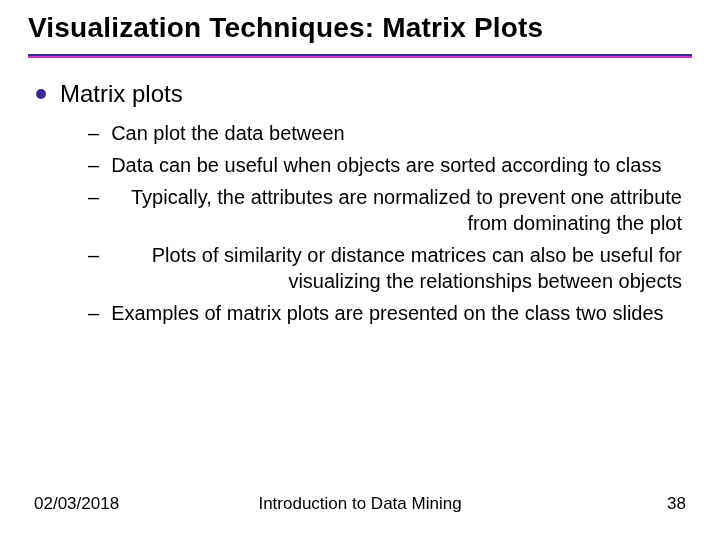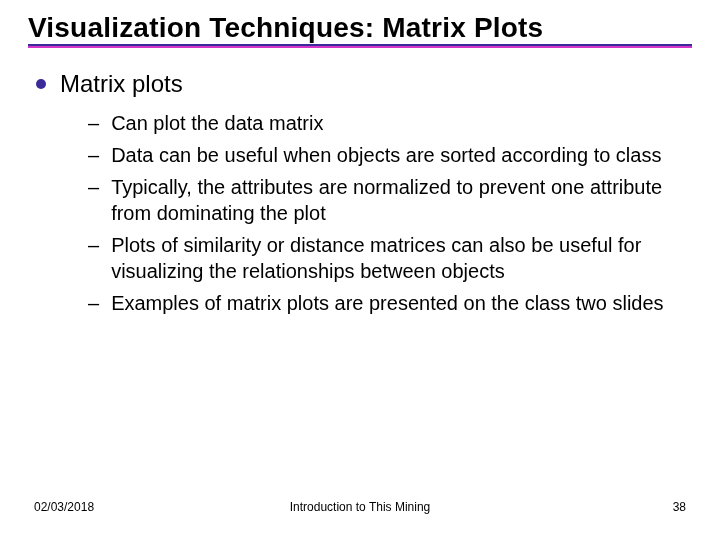--- a/index.html
+++ b/index.html
@@ -7,37 +7,39 @@
   body {
     font-family: Arial, Helvetica, sans-serif;
     background: #fff;
     color: #000;
     position: relative;
     padding: 12px 28px 0 28px;
   }
   .title {
     font-size: 28px;
     font-weight: bold;
+    margin-bottom: 10px;
     letter-spacing: 0.2px;
   }
   .divider {
     height: 4px;
     width: 100%;
     margin-bottom: 22px;
   }
   .divider .bar-top {
     height: 2px;
     background: #3a2a9a;
   }
   .divider .bar-bottom {
     height: 2px;
     background: #d633c8;
   }
   .content {
     padding-left: 8px;
+    text-align: right;
   }
   .l1 {
     display: flex;
     align-items: flex-start;
     margin-bottom: 12px;
   }
   .l1-bullet {
     width: 10px;
     height: 10px;
     border-radius: 50%;
@@ -67,21 +69,21 @@
   .l2-text {
     font-size: 20px;
     line-height: 26px;
   }
   .footer {
     position: absolute;
     left: 0;
     right: 0;
     bottom: 26px;
     padding: 0 34px;
-    font-size: 12px;
+    font-size: 17px;
     color: #000;
     display: flex;
     justify-content: space-between;
     align-items: baseline;
   }
   .footer-center {
     position: absolute;
     left: 50%;
     transform: translateX(-50%);
   }
@@ -97,21 +99,21 @@
 </div>
 
 <div class="content">
   <div class="l1">
     <span class="l1-bullet"></span>
     <span class="l1-text">Matrix plots</span>
   </div>
   <div class="l2-list">
     <div class="l2">
       <span class="l2-dash">–</span>
-      <span class="l2-text">Can plot the data matrix</span>
+      <span class="l2-text">Can plot the data between</span>
     </div>
     <div class="l2">
       <span class="l2-dash">–</span>
       <span class="l2-text">Data can be useful when objects are sorted according to class</span>
     </div>
     <div class="l2">
       <span class="l2-dash">–</span>
       <span class="l2-text">Typically, the attributes are normalized to prevent one attribute from dominating the plot</span>
     </div>
     <div class="l2">
@@ -120,15 +122,15 @@
     </div>
     <div class="l2">
       <span class="l2-dash">–</span>
       <span class="l2-text">Examples of matrix plots are presented on the class two slides</span>
     </div>
   </div>
 </div>
 
 <div class="footer">
   <span>02/03/2018</span>
-  <span class="footer-center">Introduction to This Mining</span>
+  <span class="footer-center">Introduction to Data Mining</span>
   <span>38</span>
 </div>
 
 </body></html>

